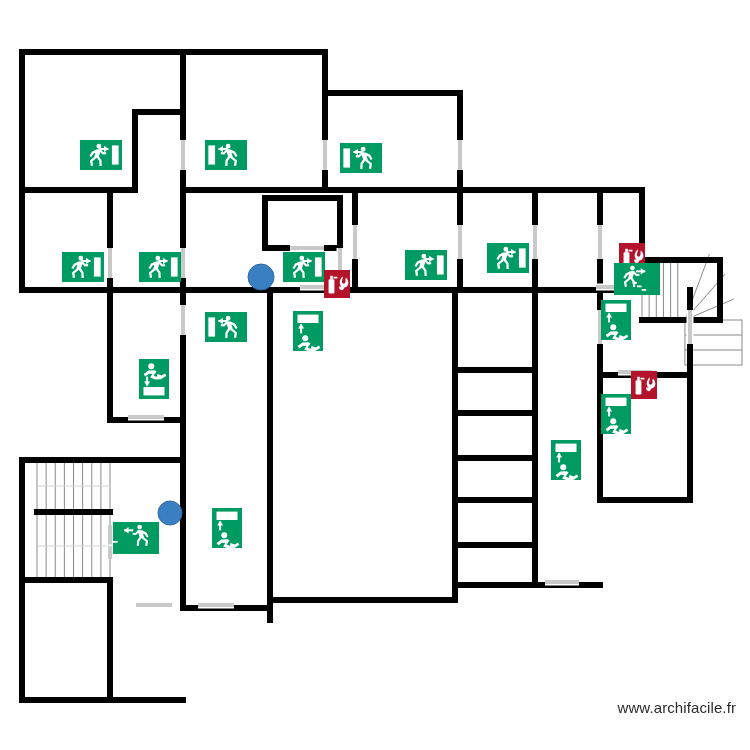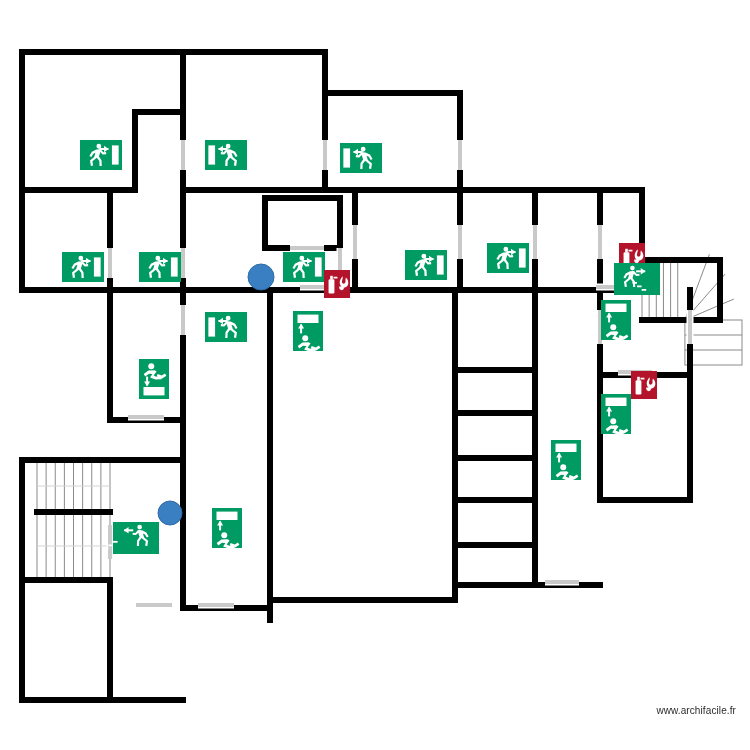--- a/index.html
+++ b/index.html
@@ -9,21 +9,21 @@
     overflow:hidden;position:relative;
   }
   #plan{
     position:absolute;left:0;top:0;width:750px;height:750px;
   }
   #plan svg{display:block;width:750px;height:750px;}
   .watermark{
     position:absolute;
     right:14px;bottom:34px;
     font-family:"Liberation Sans", sans-serif;
-    font-size:10px;
+    font-size:15px;
     color:#2b2b2b;
     letter-spacing:.1px;
     white-space:nowrap;
     user-select:none;
   }
 </style>
 </head>
 <body>
 
 <div id="plan">

